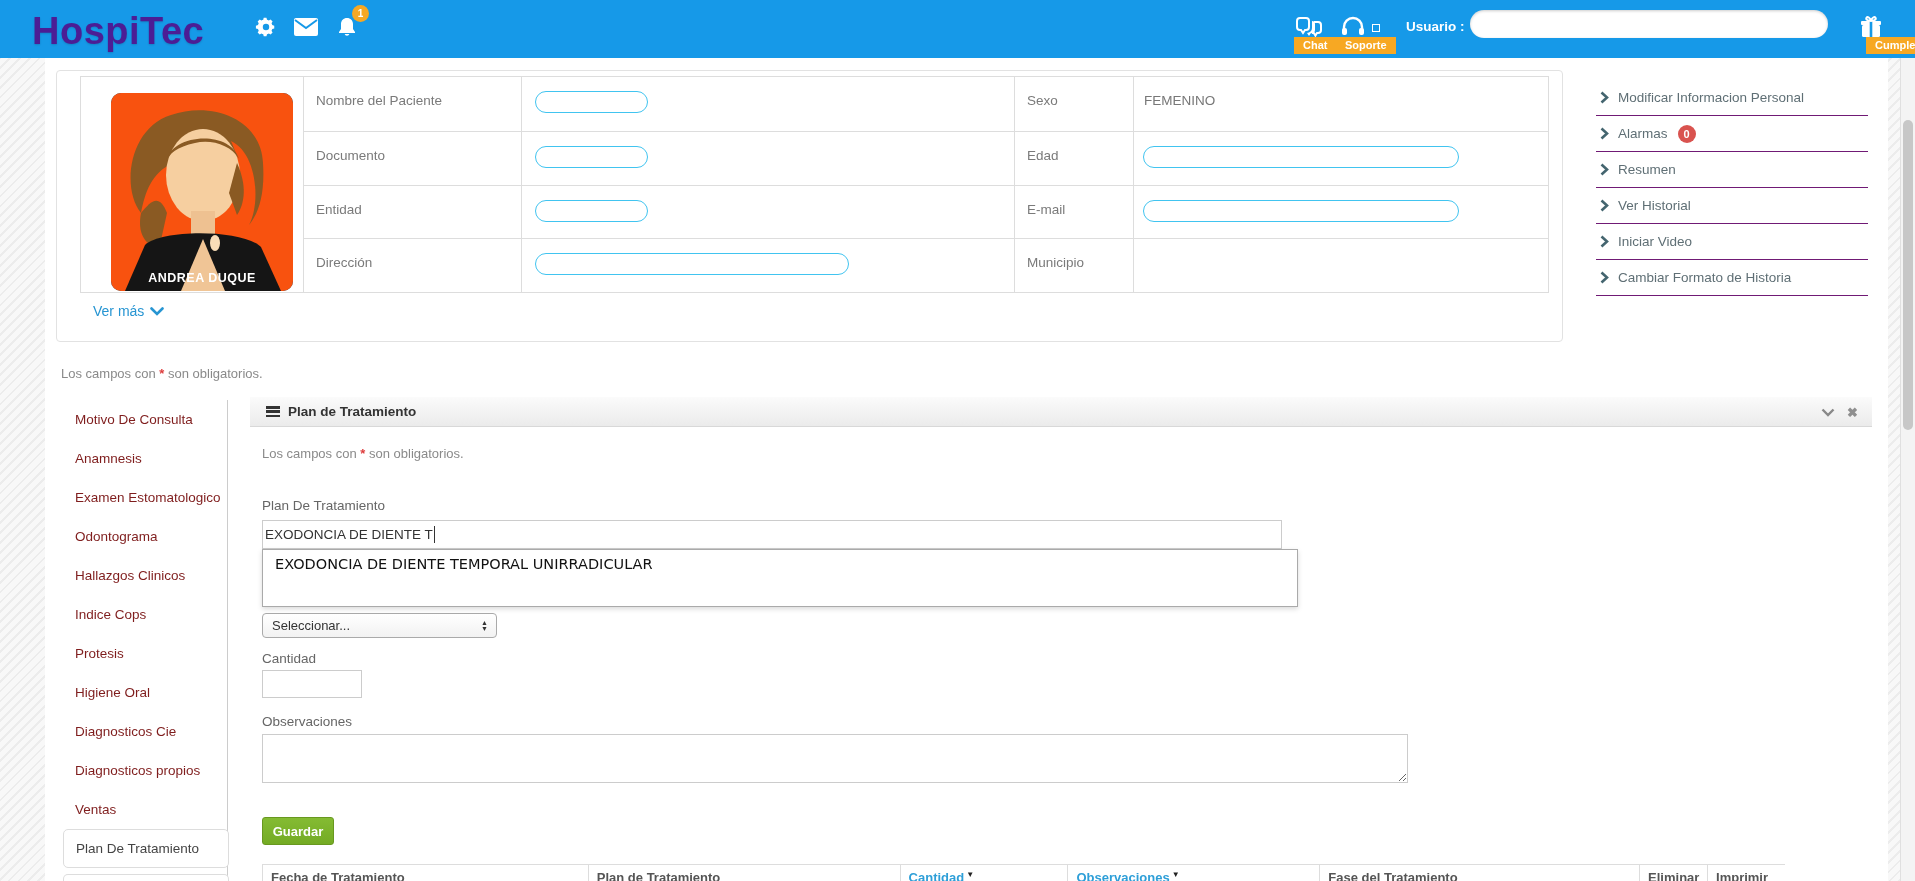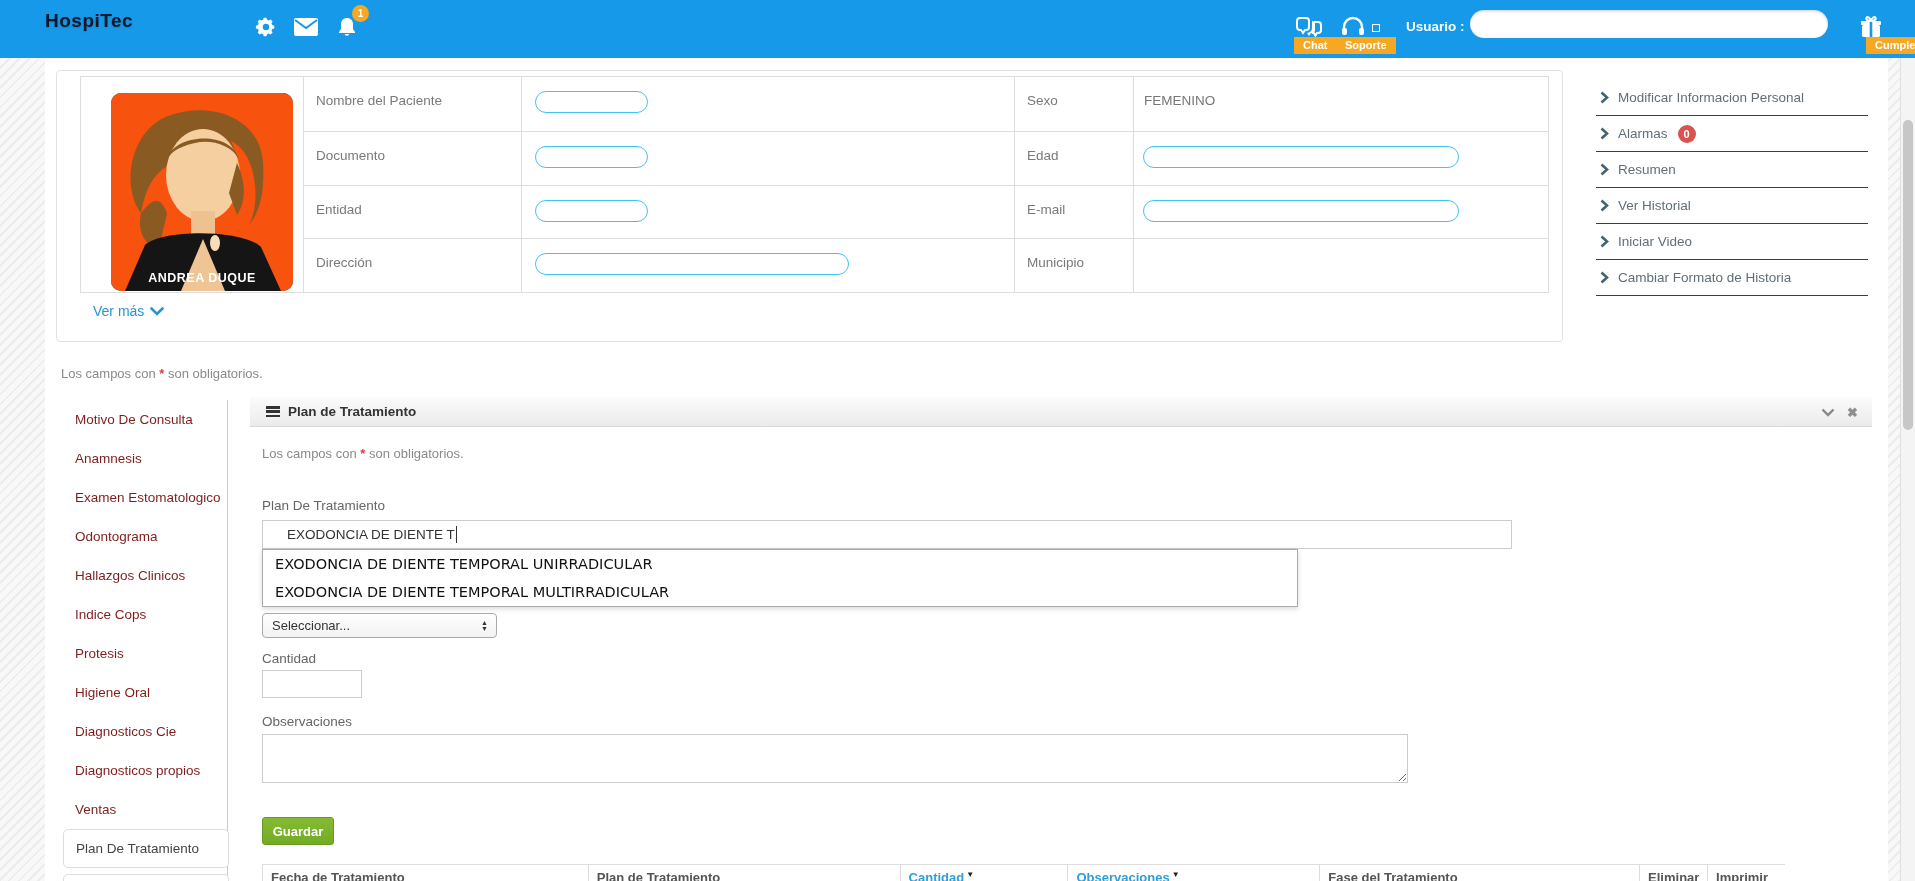--- a/index.html
+++ b/index.html
@@ -7,21 +7,21 @@
   body{
     font-family:"Liberation Sans", sans-serif;
     background:repeating-linear-gradient(135deg,#f8f8f8 0 5px,#ececec 5px 7px);
     overflow:hidden; position:relative;
   }
   .stage{ position:absolute; left:0; top:0; width:1915px; height:881px; overflow:hidden; }
   .abs{ position:absolute; }
 
   
   .topbar{ left:0; top:0; width:1915px; height:58px; background:#1699e8; z-index:30; }
-  .brand{ left:45px; top:10px; color:#0f172a; font-size:19px; font-weight:bold; letter-spacing:.5px; text-shadow:0 1px 2px rgba(0,0,0,.15); }
+  .brand{ left:32px; top:10px; color:#4c1d95; font-size:38px; font-weight:bold; letter-spacing:.5px; text-shadow:0 1px 2px rgba(0,0,0,.15); }
   .hicon{ top:14px; width:26px; height:26px; display:flex; align-items:center; justify-content:center; cursor:pointer; }
   .bell-badge{ left:352px; top:5px; width:17px; height:17px; background:#f7a823; border-radius:50%;
     color:#fff; font-size:10px; font-weight:bold; text-align:center; line-height:17px; }
   .usuario-label{ left:1406px; top:19px; color:#fff; font-size:13.5px; font-weight:bold; }
   .usuario-input{ left:1470px; top:10px; width:358px; height:28px; background:#fff; border:none; border-radius:14px;
     box-shadow:inset 0 1px 3px rgba(0,0,0,.2); padding:0 12px; font-size:13px; }
   .chip{ background:#f7a823; color:#fff; font-size:11px; font-weight:bold; border-radius:0;
     padding:2px 9px 3px; top:37px; cursor:pointer; white-space:nowrap; }
   .mini-square{ left:1372px; top:24px; width:8px; height:8px; border:1.5px solid #fff; background:transparent; }
 
@@ -77,22 +77,22 @@
     background:linear-gradient(#fbfbfb,#ebebeb); border-bottom:1px solid #d8d8d8;
     display:flex; align-items:center; }
   .hamb{ width:14px; height:11px; margin:0 8px 0 16px; display:flex; flex-direction:column; justify-content:space-between; cursor:pointer; }
   .hamb i{ display:block; height:2.5px; background:#333; }
   .panel-title{ font-size:13.5px; font-weight:bold; color:#333; }
   .panel-tools{ position:absolute; right:14px; top:0; height:30px; display:flex; align-items:center; gap:12px; }
   .ptool{ cursor:pointer; color:#8f8f8f; font-size:13px; font-weight:bold; line-height:1; }
   .note2{ left:262px; top:446px; }
   .form-label{ font-size:13.5px; color:#666; }
   .lbl-plan{ left:262px; top:498px; }
-  .ac-input{ left:262px; top:520px; width:1250px; height:29px; border:1px solid #ccc; background:#fff;
-    display:flex; align-items:center; padding-left:24px; font-size:13.5px; color:#333; cursor:text; }
+  .ac-input{ left:262px; top:520px; width:1020px; height:29px; border:1px solid #ccc; background:#fff;
+    display:flex; align-items:center; padding-left:2px; font-size:13.5px; color:#333; cursor:text; }
   .caret{ display:inline-block; width:1px; height:17px; background:#333; margin-left:1px; }
   .ac-list{ left:262px; top:549px; width:1036px; height:58px; background:#fff; border:1px solid #aaa;
     box-shadow:0 2px 5px rgba(0,0,0,.15); z-index:6; }
   .ac-opt{ height:28px; line-height:28px; padding-left:12px; font-family:"DejaVu Sans", sans-serif;
     font-size:14.5px; color:#111; cursor:pointer; white-space:nowrap; overflow:hidden; }
   .sel{ left:262px; top:613px; width:235px; height:25px; border:1px solid #aaa; border-radius:4px;
     background:linear-gradient(#fff,#f2f2f2); display:flex; align-items:center; padding:0 8px 0 9px;
     font-size:13px; color:#333; cursor:pointer; }
   .sel-arrows{ margin-left:auto; display:flex; flex-direction:column; align-items:center; line-height:6px; font-size:7px; color:#333; }
   .lbl-cant{ left:262px; top:651px; }
@@ -331,21 +331,20 @@
 
   <div class="abs form-label lbl-plan">Plan De Tratamiento</div>
 
   <div class="abs ac-input">
     <span>EXODONCIA DE DIENTE T</span>
       <span class="caret"></span>
   </div>
 
   <div class="abs ac-list">
     <div class="ac-opt">EXODONCIA DE DIENTE TEMPORAL UNIRRADICULAR</div>
-    <div class="ac-opt">EXODONCIA DE DIENTE TEMPORAL MULTIRRADICULAR</div>
   </div>
 
   <div class="abs sel">
     <span>Seleccionar...</span>
     <span class="sel-arrows">
       <span>▲</span>
         <span>▼</span>
     </span>
   </div>
 

